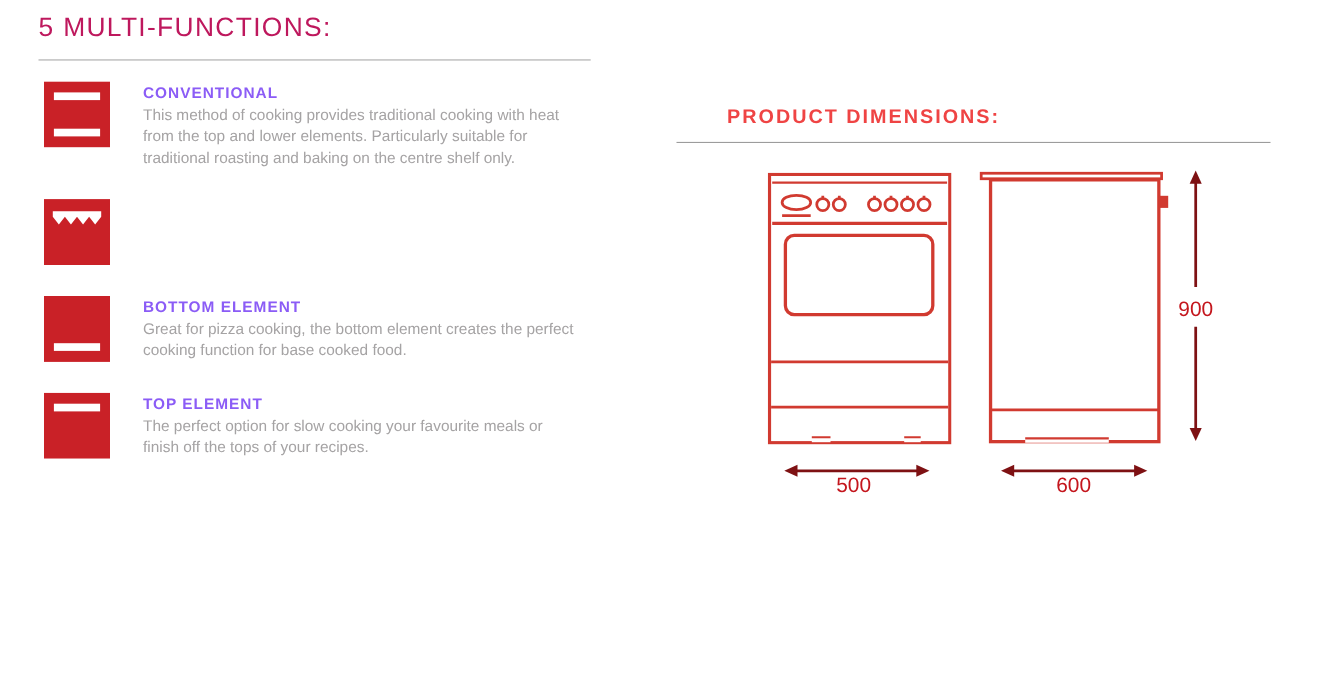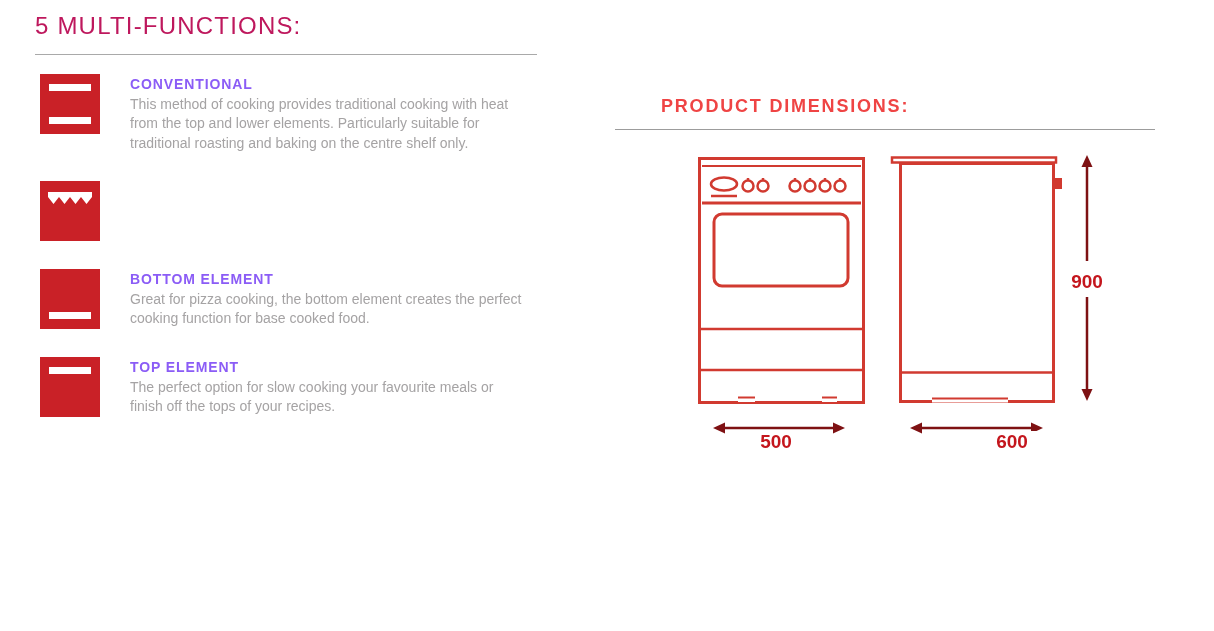--- a/index.html
+++ b/index.html
@@ -81,27 +81,27 @@
     left: 615px;
     top: 129px;
     width: 540px;
     height: 1px;
     background: #9c9c9c;
   }
   .drawing { position: absolute; }
   .dim-label {
     position: absolute;
     font-size: 19px;
-    font-weight: 700;
+    font-weight: 400;
     color: #c4161d;
     text-align: center;
     background: #ffffff;
   }
   .dim-label.h500 { left: 744px; top: 431px; width: 64px; }
-  .dim-label.h600 { left: 980px; top: 431px; width: 64px; }
+  .dim-label.h600 { left: 944px; top: 431px; width: 64px; }
   .dim-label.v900 { left: 1063px; top: 271px; width: 48px; }
 </style>
 </head>
 <body>
 
 <div class="canvas">
 
   <div class="functions-col">
     <div class="section-title">5 MULTI-FUNCTIONS:</div>
     <div class="rule"></div>

